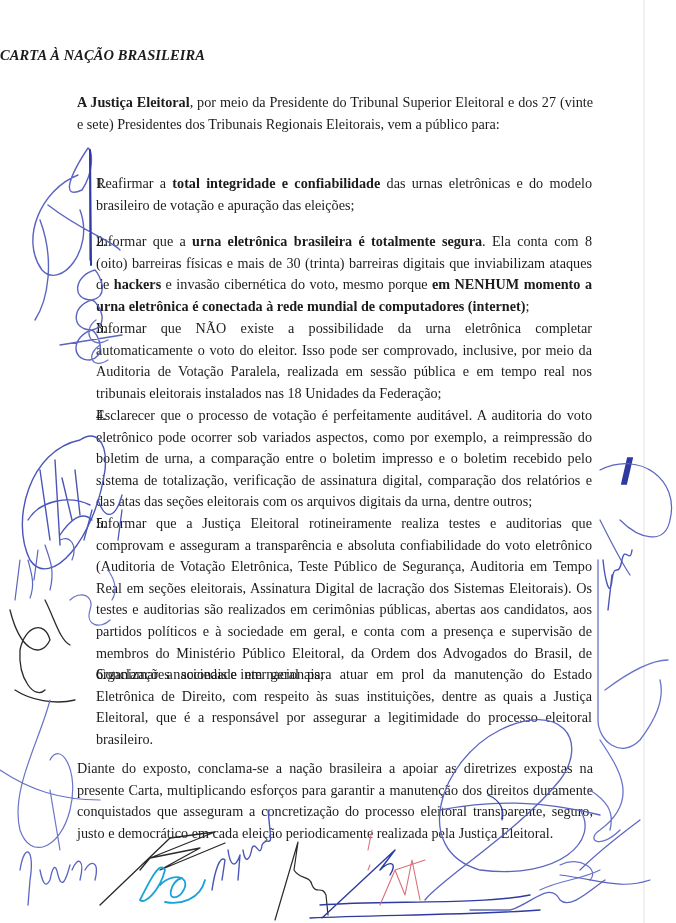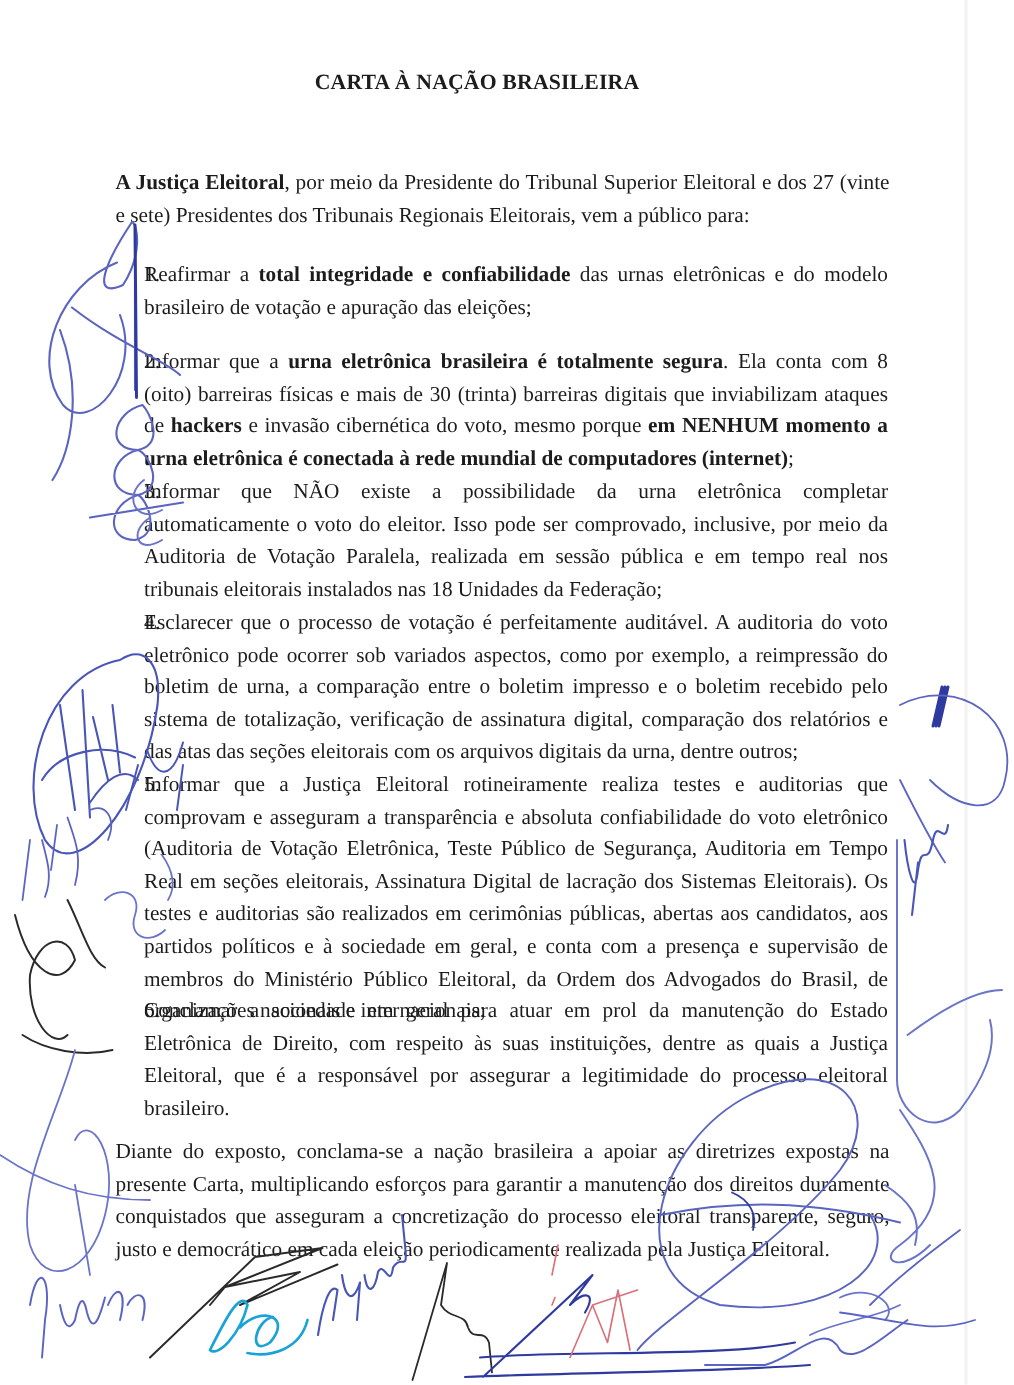--- a/index.html
+++ b/index.html
@@ -2,25 +2,25 @@
 <html><head>
 <meta charset="utf-8">
 <style>
   html, body { margin:0; padding:0; }
   body {
     width:676px; height:923px; background:#ffffff; position:relative; overflow:hidden;
     font-family:"Liberation Serif", "DejaVu Serif", serif; color:#1c1c1c;
   }
   .page-edge { position:absolute; left:643px; top:0; width:2px; height:923px; background:#f1f1f1; }
   .title {
-    position:absolute; left:0; width:636px; top:47px; text-align:center;
-    font-weight:bold; font-size:14.5px; letter-spacing:0.1px;
+    position:absolute; left:0; width:636px; top:47px; 
+    font-weight:bold; font-size:14.5px; letter-spacing:0.1px;font-style:italic;
   }
   .intro {
-    position:absolute; left:77px; width:516px; top:112px;
+    position:absolute; left:77px; width:516px; top:92px;
     font-size:14.2px; line-height:21.5px; text-align:justify;
   }
   .list { position:absolute; left:96px; width:496px; }
   .item { position:absolute; left:0; width:496px; font-size:14.2px; line-height:21.6px; }
   .item .num { position:absolute; left:0; top:0; width:22px; }
   .item .txt { text-align:justify; display:block; }
   .item .txt b { font-weight:bold; }
   .closing {
     position:absolute; left:77px; width:516px; top:758px;
     font-size:14.2px; line-height:21.6px; text-align:justify;

